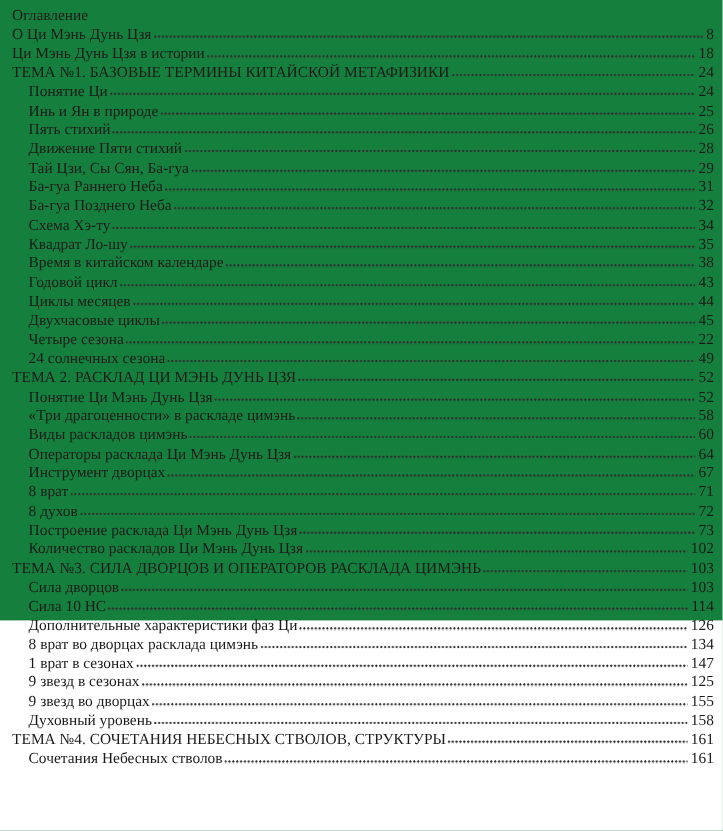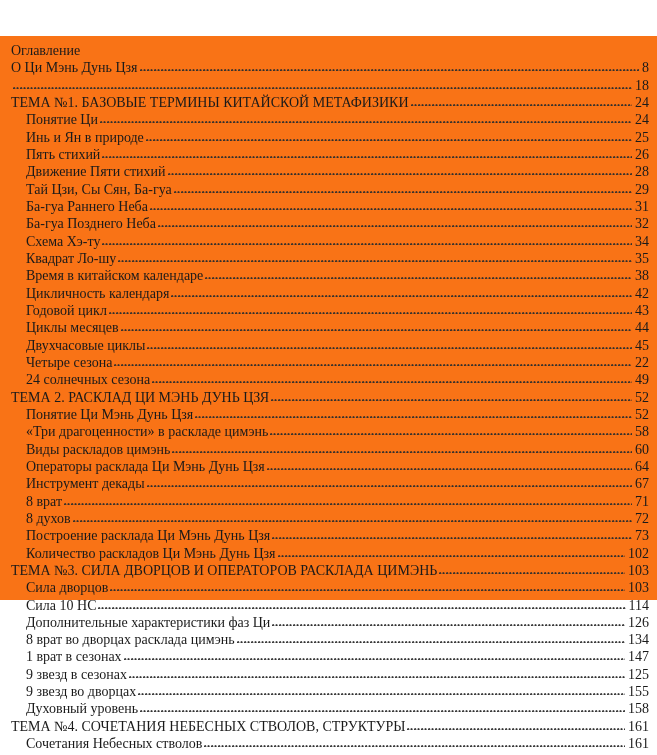--- a/index.html
+++ b/index.html
@@ -13,22 +13,21 @@
     overflow: hidden;
     font-family: "Liberation Serif", "DejaVu Serif", serif;
     font-size: 14px;
     color: #1a1a1a;
   }
   .page {
     box-sizing: border-box;
     width: 657px;
     height: 564px;
     padding: 6px 8px 0 11px;
-    background: #f97316;
-    margin-top: 36px;
+    background: #15803d;
   }
   .row {
     display: flex;
     align-items: baseline;
     height: 17.33px;
     line-height: 17.33px;
     white-space: nowrap;
     overflow: hidden;
   }
   .row.title {
@@ -62,20 +61,21 @@
   <div class="row title">
     <span class="label">Оглавление</span>
   </div>
   <div id="toc-list">
       <div class="row entry lvl0">
     <span class="label">О Ци Мэнь Дунь Цзя</span>
     <span class="dots"></span>
     <span class="num">8</span>
   </div>
       <div class="row entry lvl0">
+    <span class="label">Ци Мэнь Дунь Цзя в истории</span>
     <span class="dots"></span>
     <span class="num">18</span>
   </div>
       <div class="row entry lvl0">
     <span class="label">ТЕМА №1. БАЗОВЫЕ ТЕРМИНЫ КИТАЙСКОЙ МЕТАФИЗИКИ</span>
     <span class="dots"></span>
     <span class="num">24</span>
   </div>
       <div class="row entry lvl1">
     <span class="label">Понятие Ци</span>
@@ -121,25 +121,20 @@
     <span class="label">Квадрат Ло-шу</span>
     <span class="dots"></span>
     <span class="num">35</span>
   </div>
       <div class="row entry lvl1">
     <span class="label">Время в китайском календаре</span>
     <span class="dots"></span>
     <span class="num">38</span>
   </div>
       <div class="row entry lvl1">
-    <span class="label">Цикличность календаря</span>
-    <span class="dots"></span>
-    <span class="num">42</span>
-  </div>
-      <div class="row entry lvl1">
     <span class="label">Годовой цикл</span>
     <span class="dots"></span>
     <span class="num">43</span>
   </div>
       <div class="row entry lvl1">
     <span class="label">Циклы месяцев</span>
     <span class="dots"></span>
     <span class="num">44</span>
   </div>
       <div class="row entry lvl1">
@@ -176,21 +171,21 @@
     <span class="label">Виды раскладов цимэнь</span>
     <span class="dots"></span>
     <span class="num">60</span>
   </div>
       <div class="row entry lvl1">
     <span class="label">Операторы расклада Ци Мэнь Дунь Цзя</span>
     <span class="dots"></span>
     <span class="num">64</span>
   </div>
       <div class="row entry lvl1">
-    <span class="label">Инструмент декады</span>
+    <span class="label">Инструмент дворцах</span>
     <span class="dots"></span>
     <span class="num">67</span>
   </div>
       <div class="row entry lvl1">
     <span class="label">8 врат</span>
     <span class="dots"></span>
     <span class="num">71</span>
   </div>
       <div class="row entry lvl1">
     <span class="label">8 духов</span>

